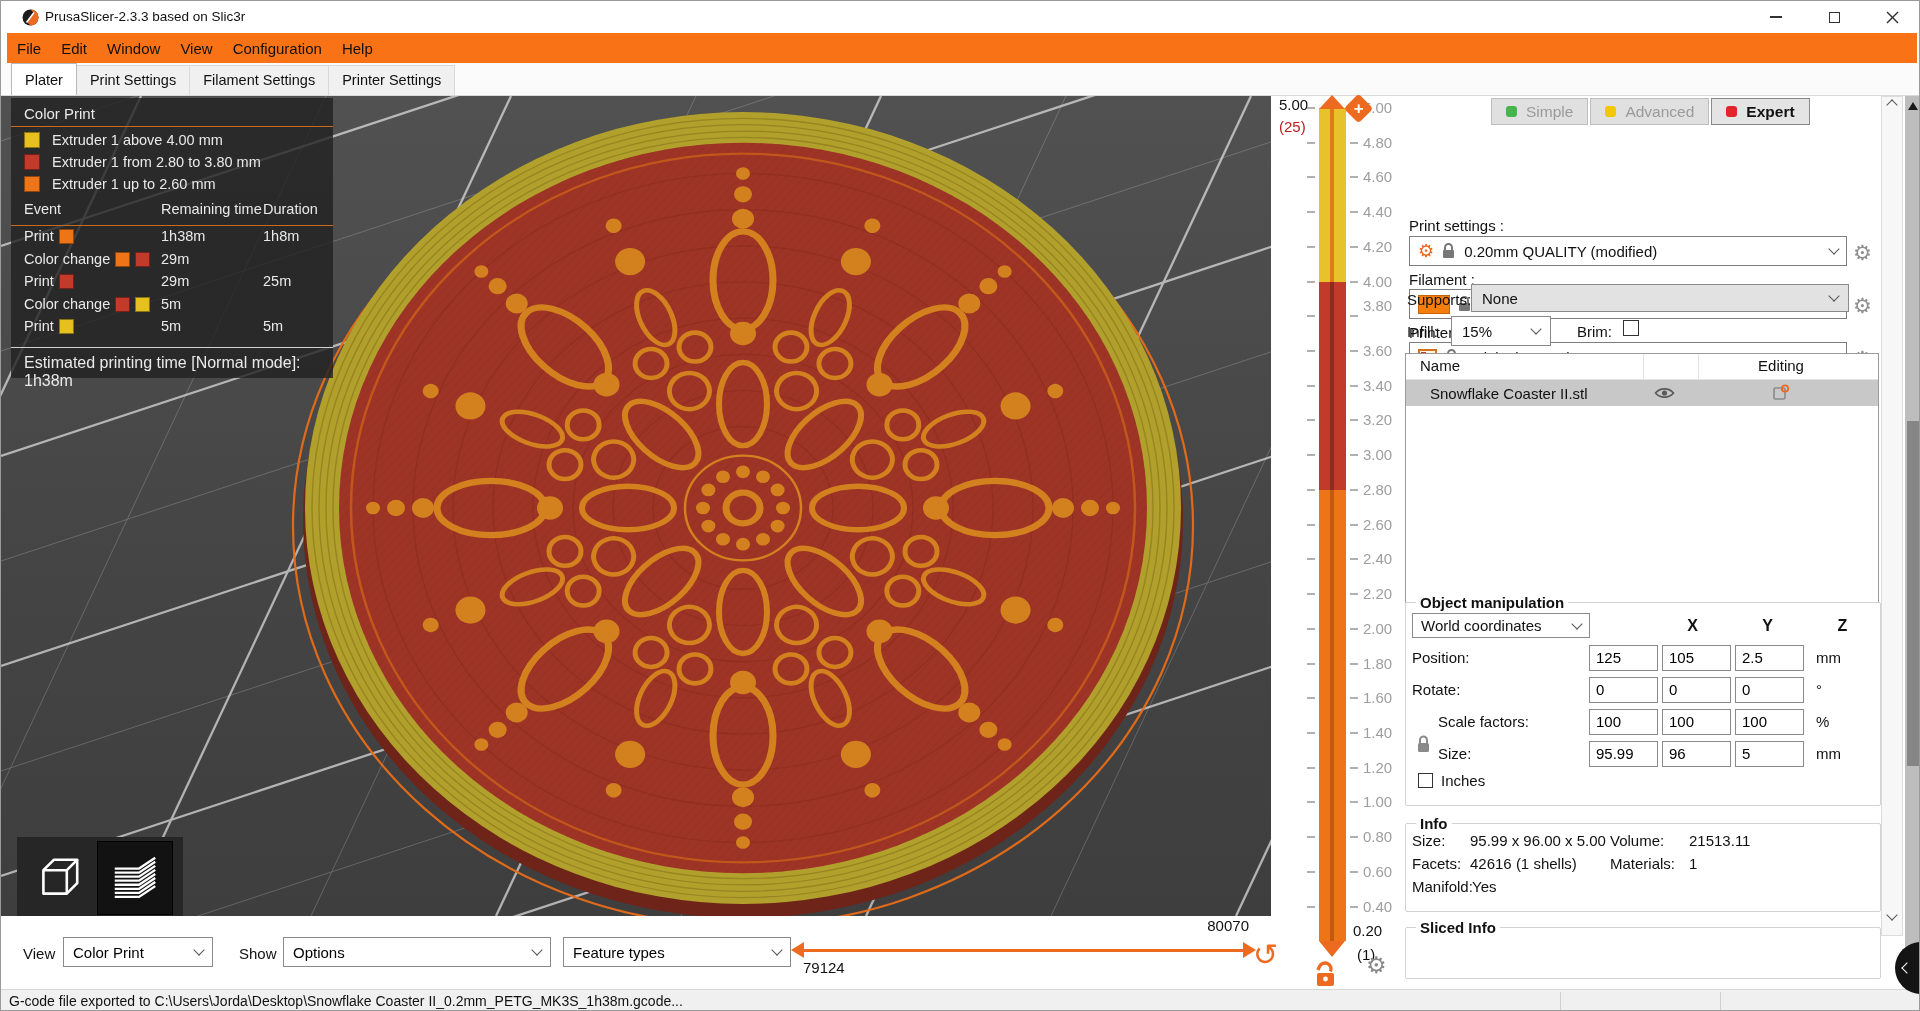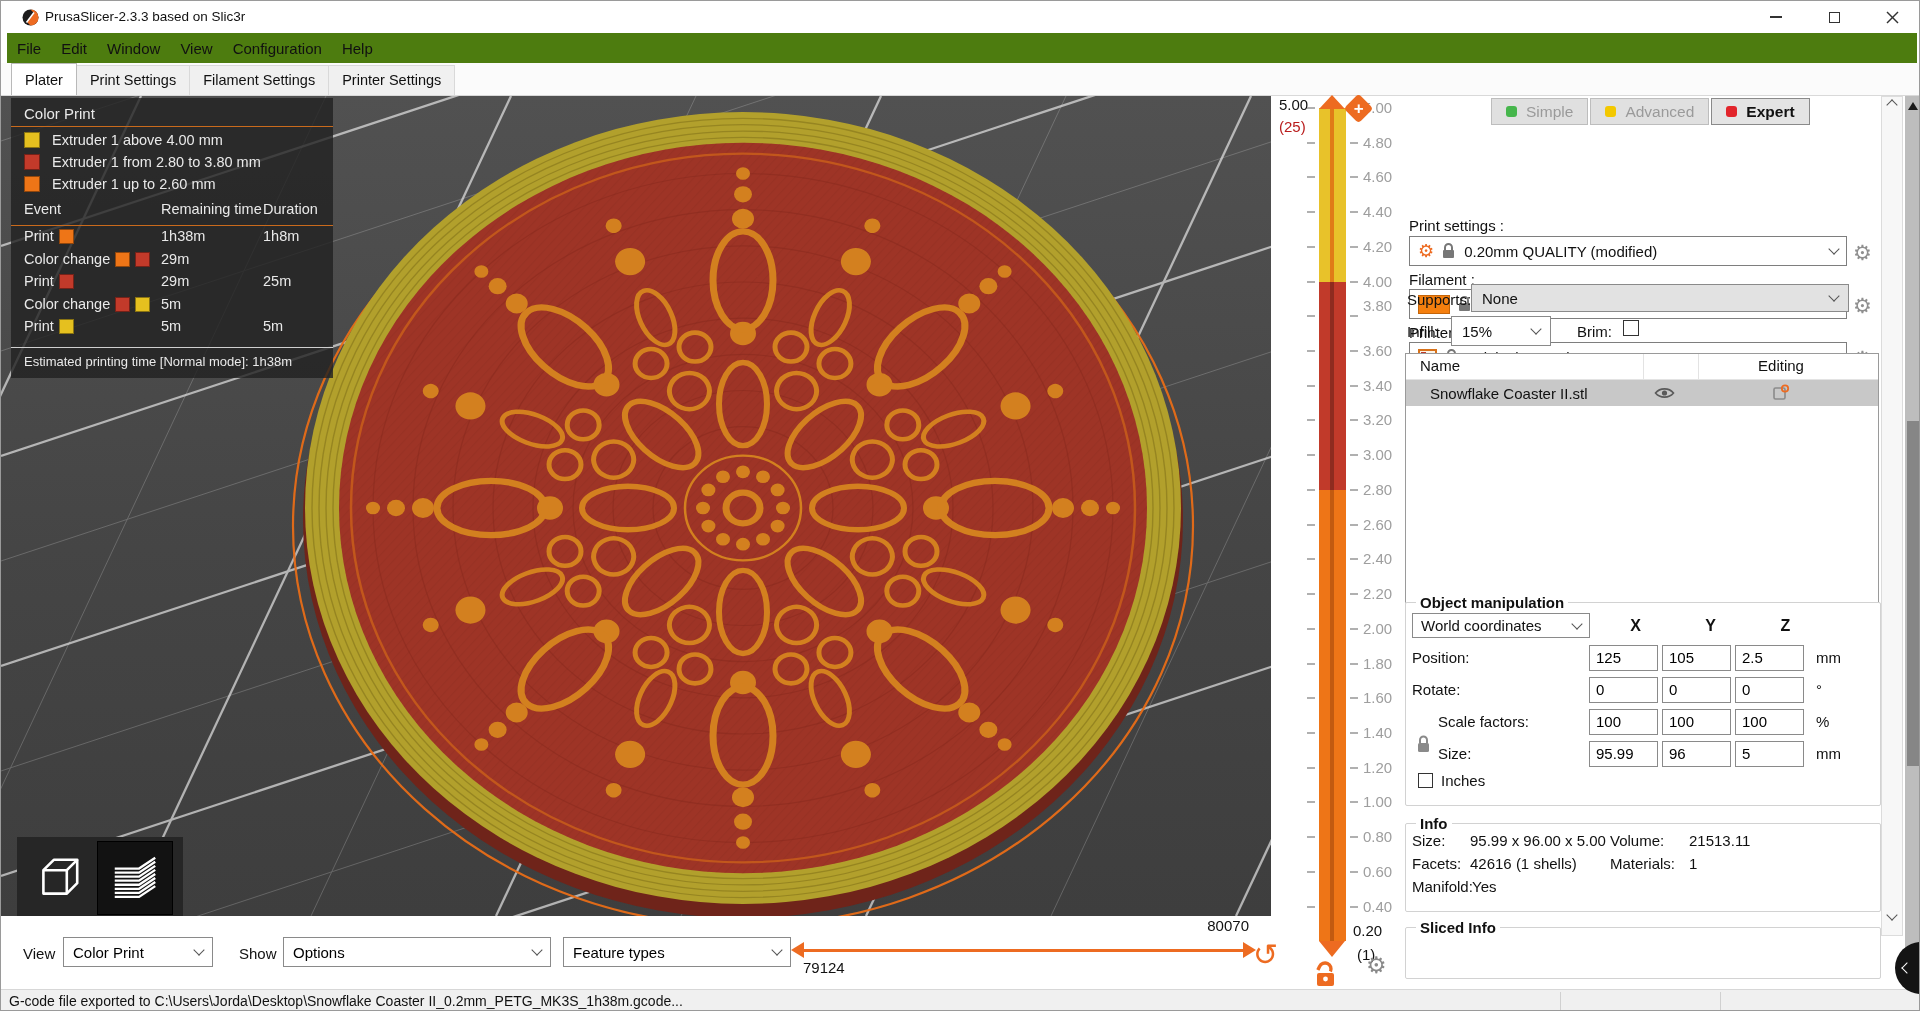--- a/index.html
+++ b/index.html
@@ -2,40 +2,40 @@
 <html><head>
 <meta charset="utf-8">
 <style>
   html,body{margin:0;padding:0;background:#888;}
   *{box-sizing:border-box;font-family:"Liberation Sans",sans-serif;}
   #win{position:relative;width:1920px;height:1011px;background:#fff;overflow:hidden;border:1px solid #9a9a9a;}
   
   #titlebar{position:absolute;left:0;top:0;width:1920px;height:32px;background:#fff;}
   #title-text{position:absolute;left:44px;top:8px;font-size:13.5px;color:#111;}
   .winbtn{position:absolute;top:0;width:58px;height:32px;display:flex;align-items:center;justify-content:center;}
-  #menubar{position:absolute;left:6px;top:32px;width:1910px;height:30px;background:#4d7c0f;display:flex;align-items:center;}
+  #menubar{position:absolute;left:6px;top:32px;width:1910px;height:30px;background:#f97316;display:flex;align-items:center;}
   .menu-item{padding:0 10px;font-size:15px;color:#111;height:100%;display:flex;align-items:center;}
   #tabbar{position:absolute;left:0;top:62px;width:1920px;height:33px;background:#fbfbfb;border-bottom:1px solid #d9d9d9;display:flex;align-items:flex-end;padding-left:10px;}
   .tab{font-size:14.5px;color:#111;padding:6px 13px 7px;background:#f0f0f0;border:1px solid #d9d9d9;border-bottom:none;margin-right:-1px;}
   .tab.active{background:#fff;border-color:#b9b9b9;padding-top:8px;position:relative;z-index:2;}
   
   #viewport{position:absolute;left:0;top:95px;width:1270px;height:820px;background:linear-gradient(#515151,#454545 55%,#3e3e3e);overflow:hidden;}
   
   #legend{position:absolute;left:10px;top:2px;width:322px;height:280px;background:rgba(32,32,32,0.80);color:#e9e9e9;font-size:14.5px;}
   #legend .lg-title{padding:7px 0 4px 13px;font-size:15px;}
   .lg-hr-orange{height:0;border-top:1.5px solid #c96a1c;margin:0 0 2px 0;}
   .lg-ext{display:flex;align-items:center;height:22px;padding-left:13px;}
   .swatch{display:inline-block;width:16px;height:16px;margin-right:12px;border:1px solid rgba(0,0,0,.4);}
   .swatch.sm{width:15px;height:15px;margin:0 0 0 5px;vertical-align:-3px;}
   #lg-head{position:relative;height:24px;margin-top:6px;}
   .lg-c0{position:absolute;left:13px;}
   .lg-c1{position:absolute;left:150px;}
   .lg-c2{position:absolute;left:252px;}
   .lg-row{position:relative;height:22.5px;}
-  #lg-footer{padding:6px 0 0 13px;font-size:13px;}
+  #lg-footer{padding:6px 0 0 13px;font-size:16px;}
   .lg-hr-gray{height:0;border-top:1px solid #cfcfcf;margin:6px 0 0 0;}
   
   #view-toggles{position:absolute;left:16px;top:741px;width:166px;height:82px;background:#262626;display:flex;align-items:center;padding:4px;}
   .vtbtn{width:76px;height:74px;display:flex;align-items:center;justify-content:center;}
   #btn-layers{background:#121212;border:1px solid #000;}
   
   #lslider{position:absolute;left:1270px;top:95px;width:130px;height:893px;background:#fff;font-size:15px;}
   #ls-top-val{position:absolute;left:8px;top:0px;color:#111;}
   #ls-top-layer{position:absolute;left:8px;top:22px;color:#b91c1c;}
   #ls-bot-val{position:absolute;left:82px;top:826px;color:#111;}
@@ -76,21 +76,21 @@
   #ol-name-h{position:absolute;left:14px;top:3px;}
   #ol-edit-h{position:absolute;left:300px;top:3px;width:150px;text-align:center;}
   #ol-row{position:relative;height:26px;background:#c8c8c8;display:flex;align-items:center;}
   #ol-row .nm{margin-left:24px;}
   #ol-eye{position:absolute;left:248px;top:6px;}
   #ol-edit{position:absolute;left:366px;top:4px;}
   
   fieldset{position:absolute;left:4px;border:1px solid #d2d2d2;border-radius:2px;margin:0;padding:0 0 0 0;width:476px;background:#fff;}
   legend{font-weight:bold;font-size:15px;margin-left:10px;padding:0 4px;}
   #fs-manip{top:498px;height:212px;}
-  #coords-row{display:flex;align-items:center;margin:2px 0 6px 6px;}
+  #coords-row{display:flex;align-items:center;margin:2px 0 6px 6px;justify-content:space-between;}
   #coords-sel{width:178px;height:25px;border:1px solid #8a8a8a;display:flex;align-items:center;padding:0 8px;background:#fff;}
   #coords-sel .chev{margin-left:auto;}
   #axes{display:flex;margin-left:8px;}
   .axis{width:75px;text-align:center;font-weight:bold;font-size:16px;}
   .m-row{display:flex;align-items:center;height:27px;margin:0 0 5px 0;}
   .m-label{width:183px;padding-left:6px;}
   .m-row.indent .m-label{padding-left:32px;}
   .m-input{width:69px;height:26px;margin-right:4px;border:1px solid #8a8a8a;font-size:15px;padding:0 0 0 6px;font-family:"Liberation Sans",sans-serif;}
   .m-unit{margin-left:8px;}
   #scale-lock{position:absolute;left:10px;top:124px;}

